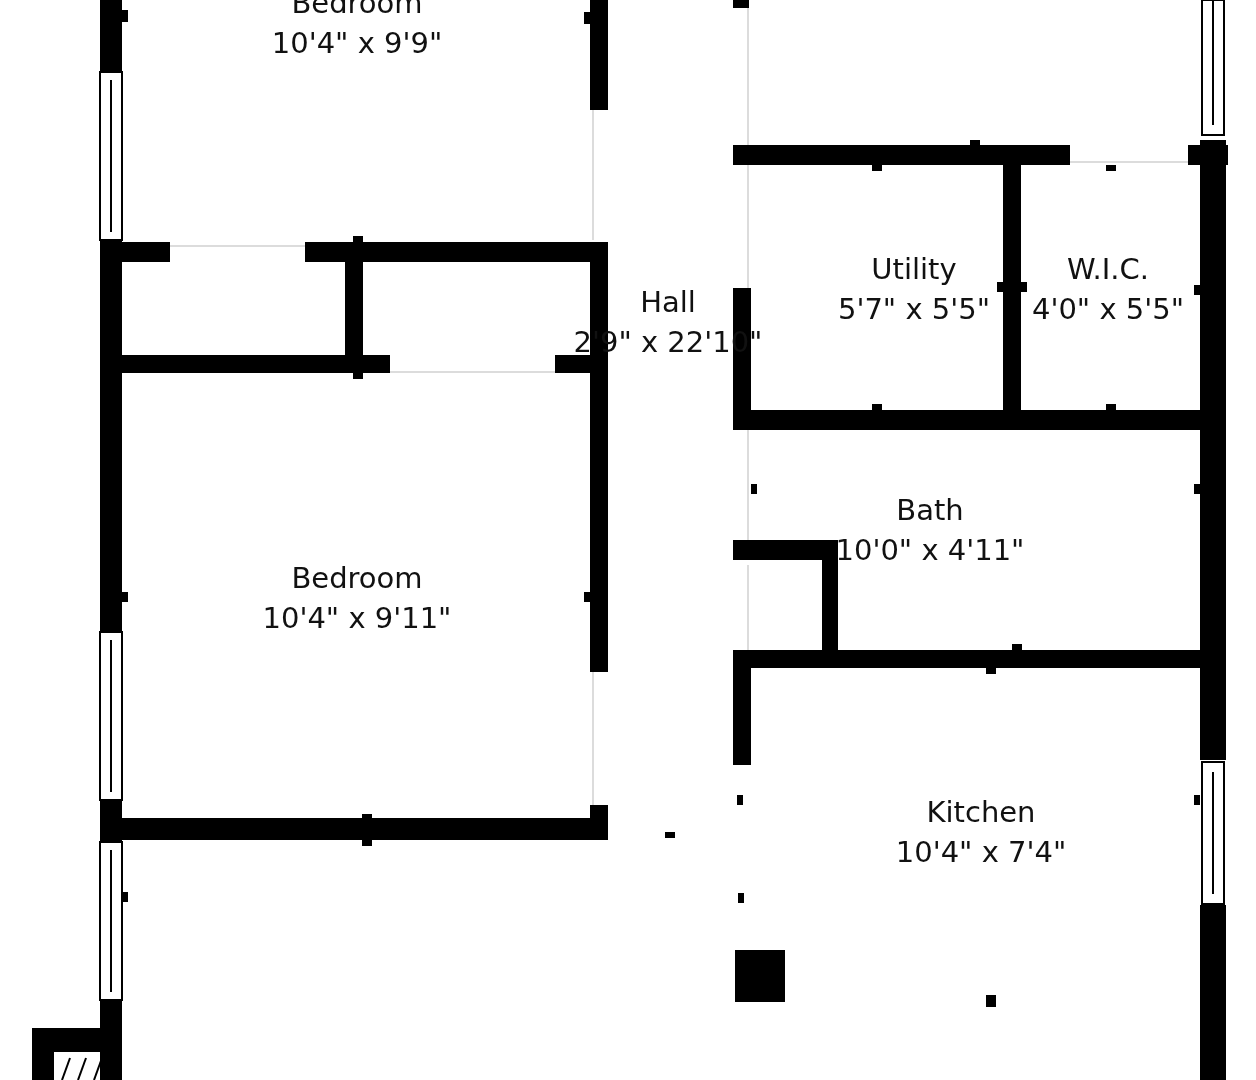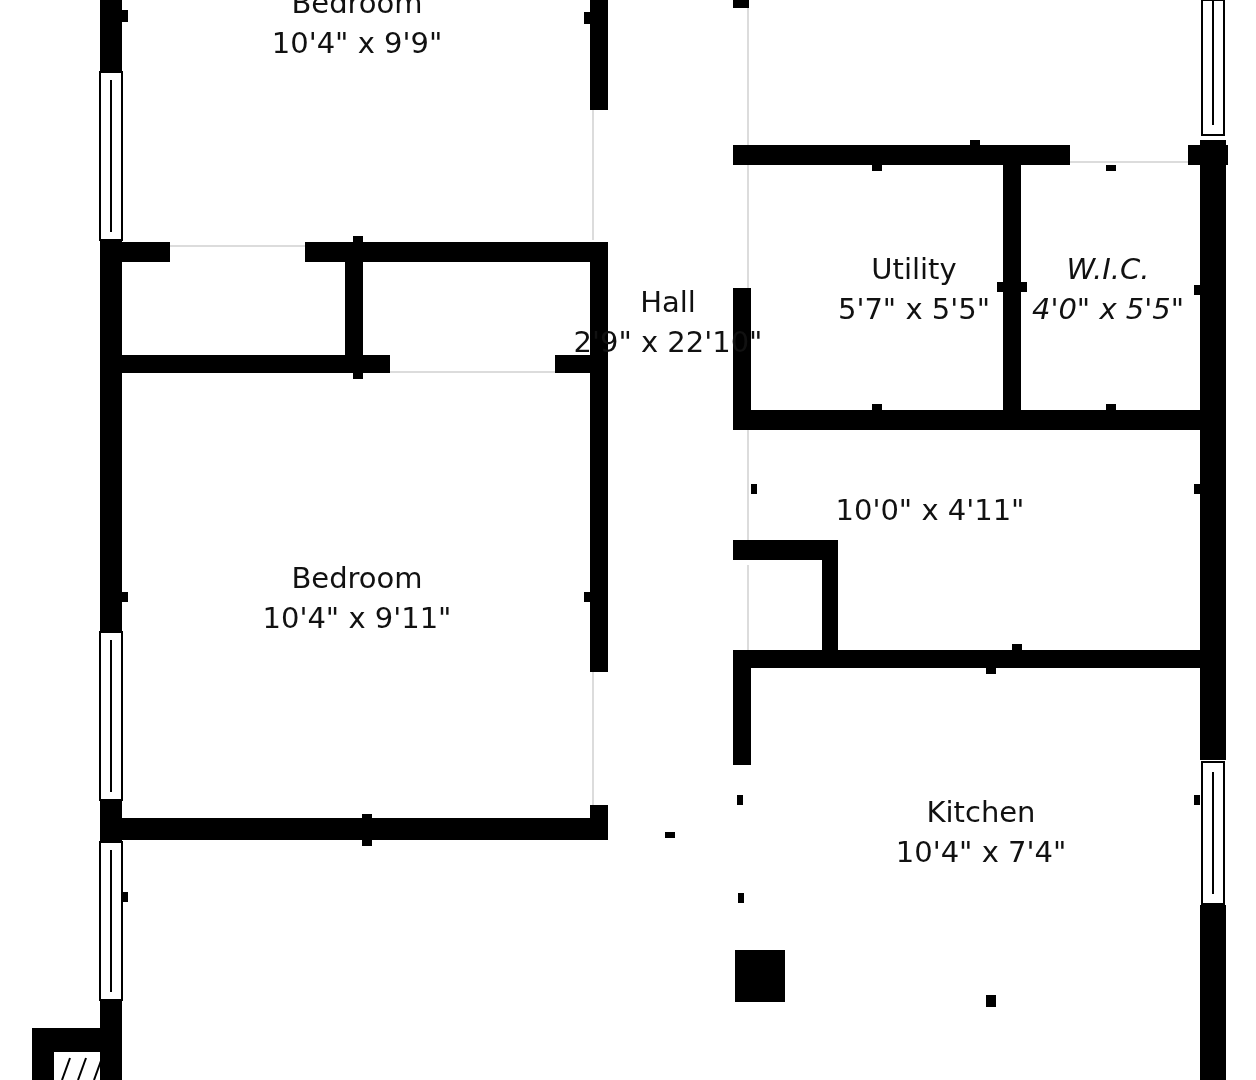--- a/index.html
+++ b/index.html
@@ -138,26 +138,27 @@
 <div class="label" style="left:668px; top:282px;">
   <span>Hall</span>
   <span>2'9" x 22'10"</span>
 </div>
 
 <div class="label" style="left:874px; top:249px;margin-left:40px;">
   <span>Utility</span>
   <span>5'7" x 5'5"</span>
 </div>
 
-<div class="label" style="left:1108px; top:249px;font-style:italic;">
+<div class="label" style="left:1108px; top:249px;">
   <span>W.I.C.</span>
   <span>4'0" x 5'5"</span>
 </div>
 
 <div class="label" style="left:930px; top:490px;">
+  <span>Bath</span>
   <span>10'0" x 4'11"</span>
 </div>
 
 <div class="label" style="left:357px; top:558px;">
   <span>Bedroom</span>
   <span>10'4" x 9'11"</span>
 </div>
 
 <div class="label" style="left:960px; top:792px;margin-left:21px;">
   <span>Kitchen</span>

